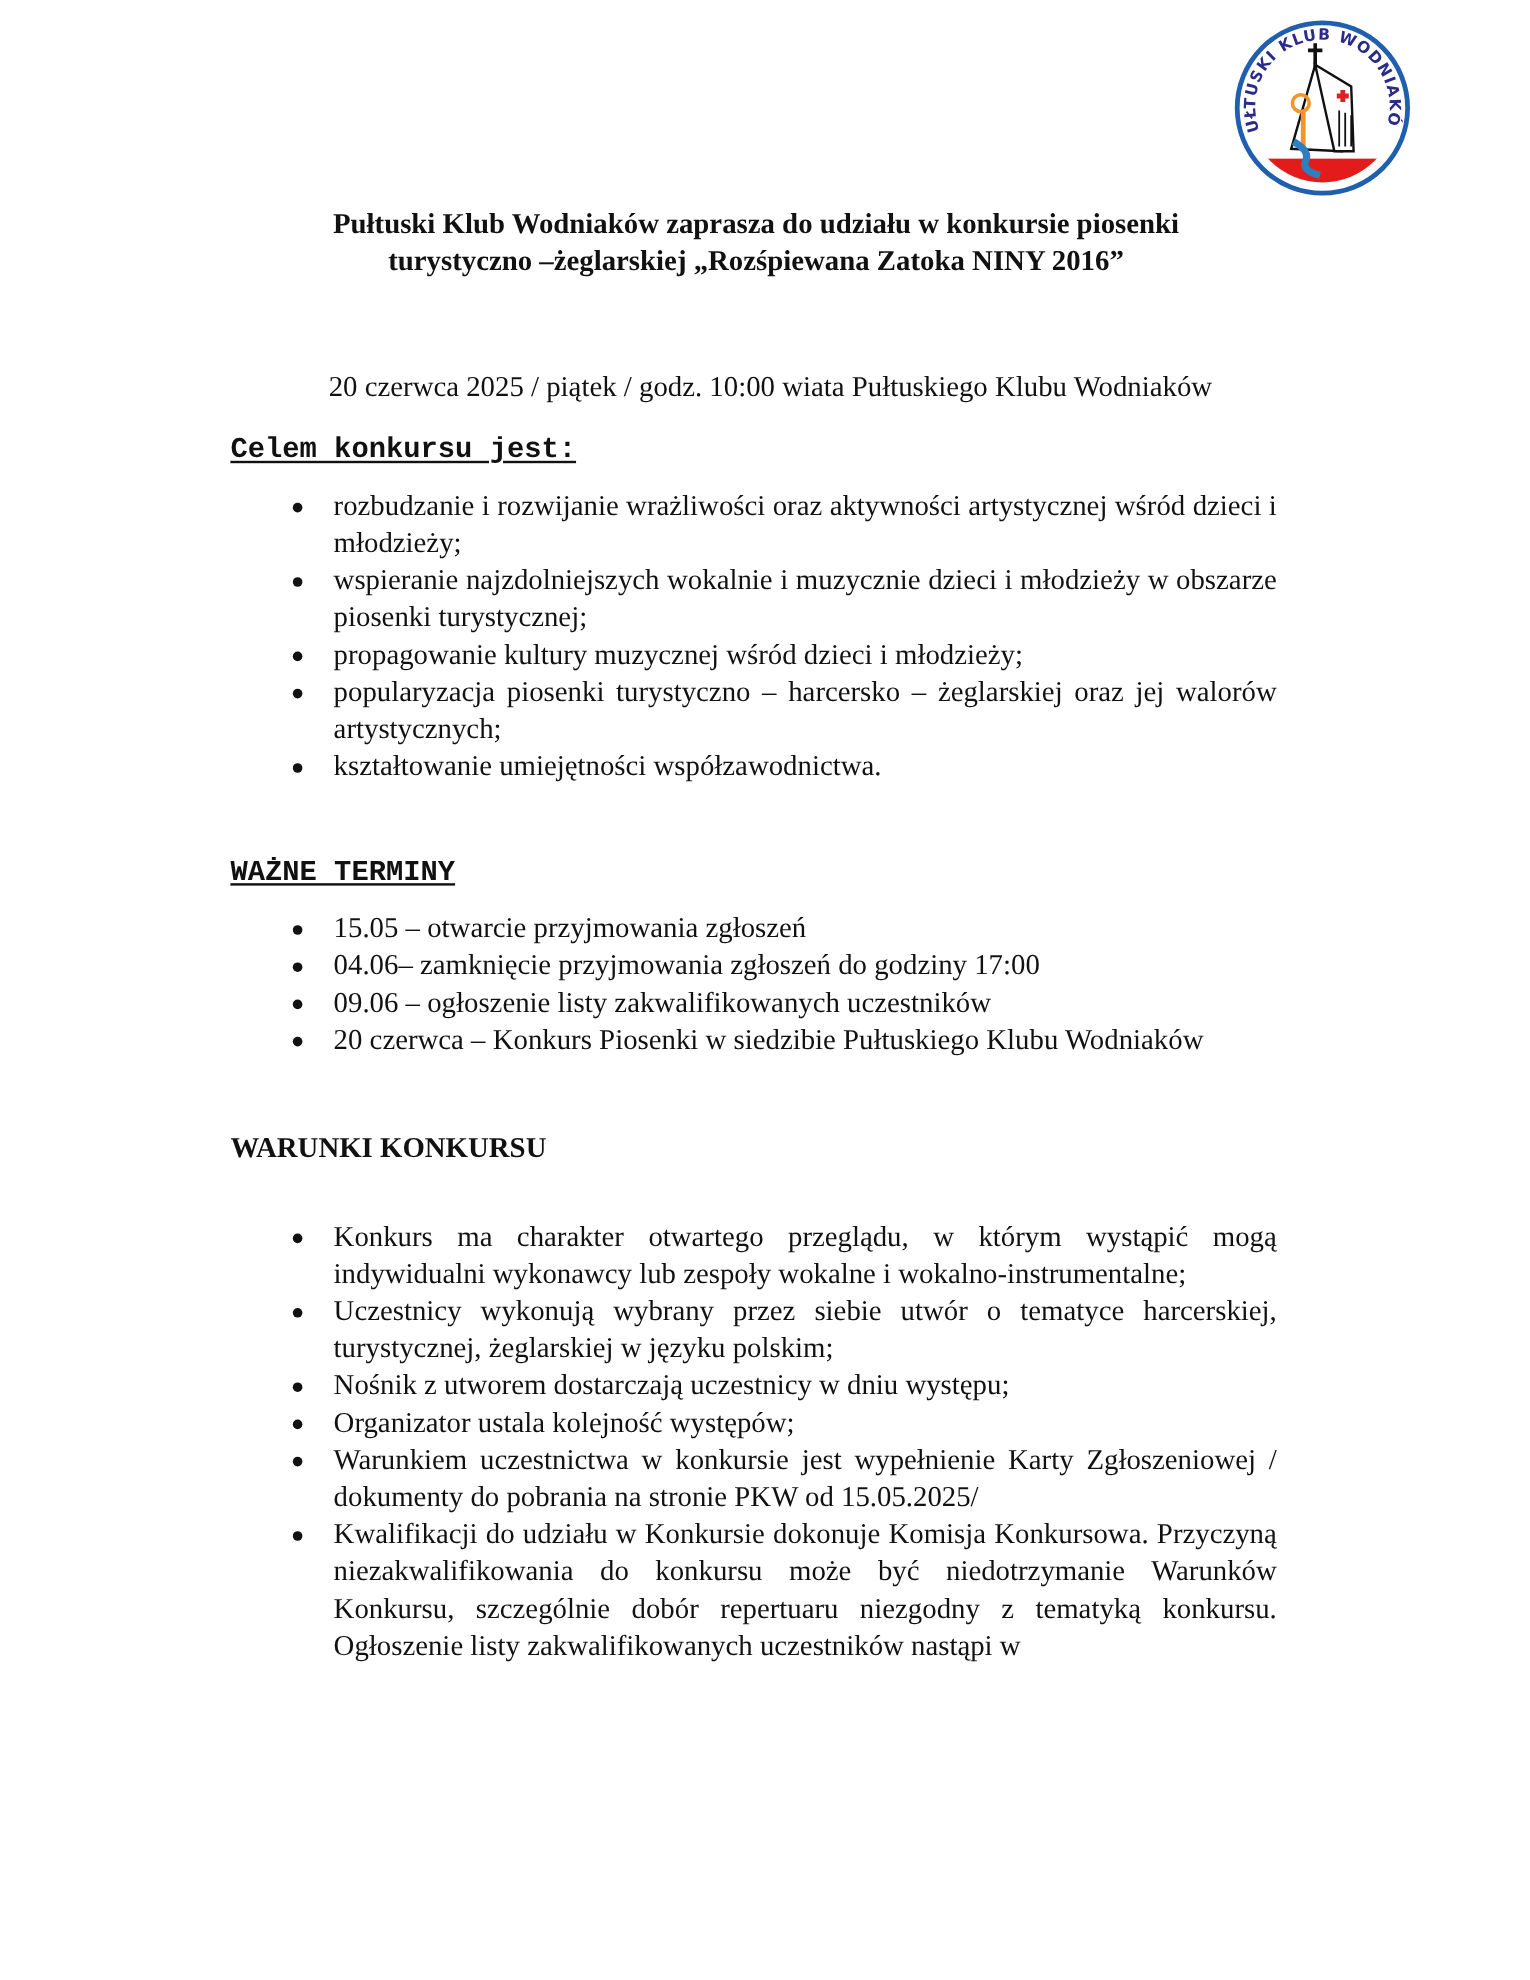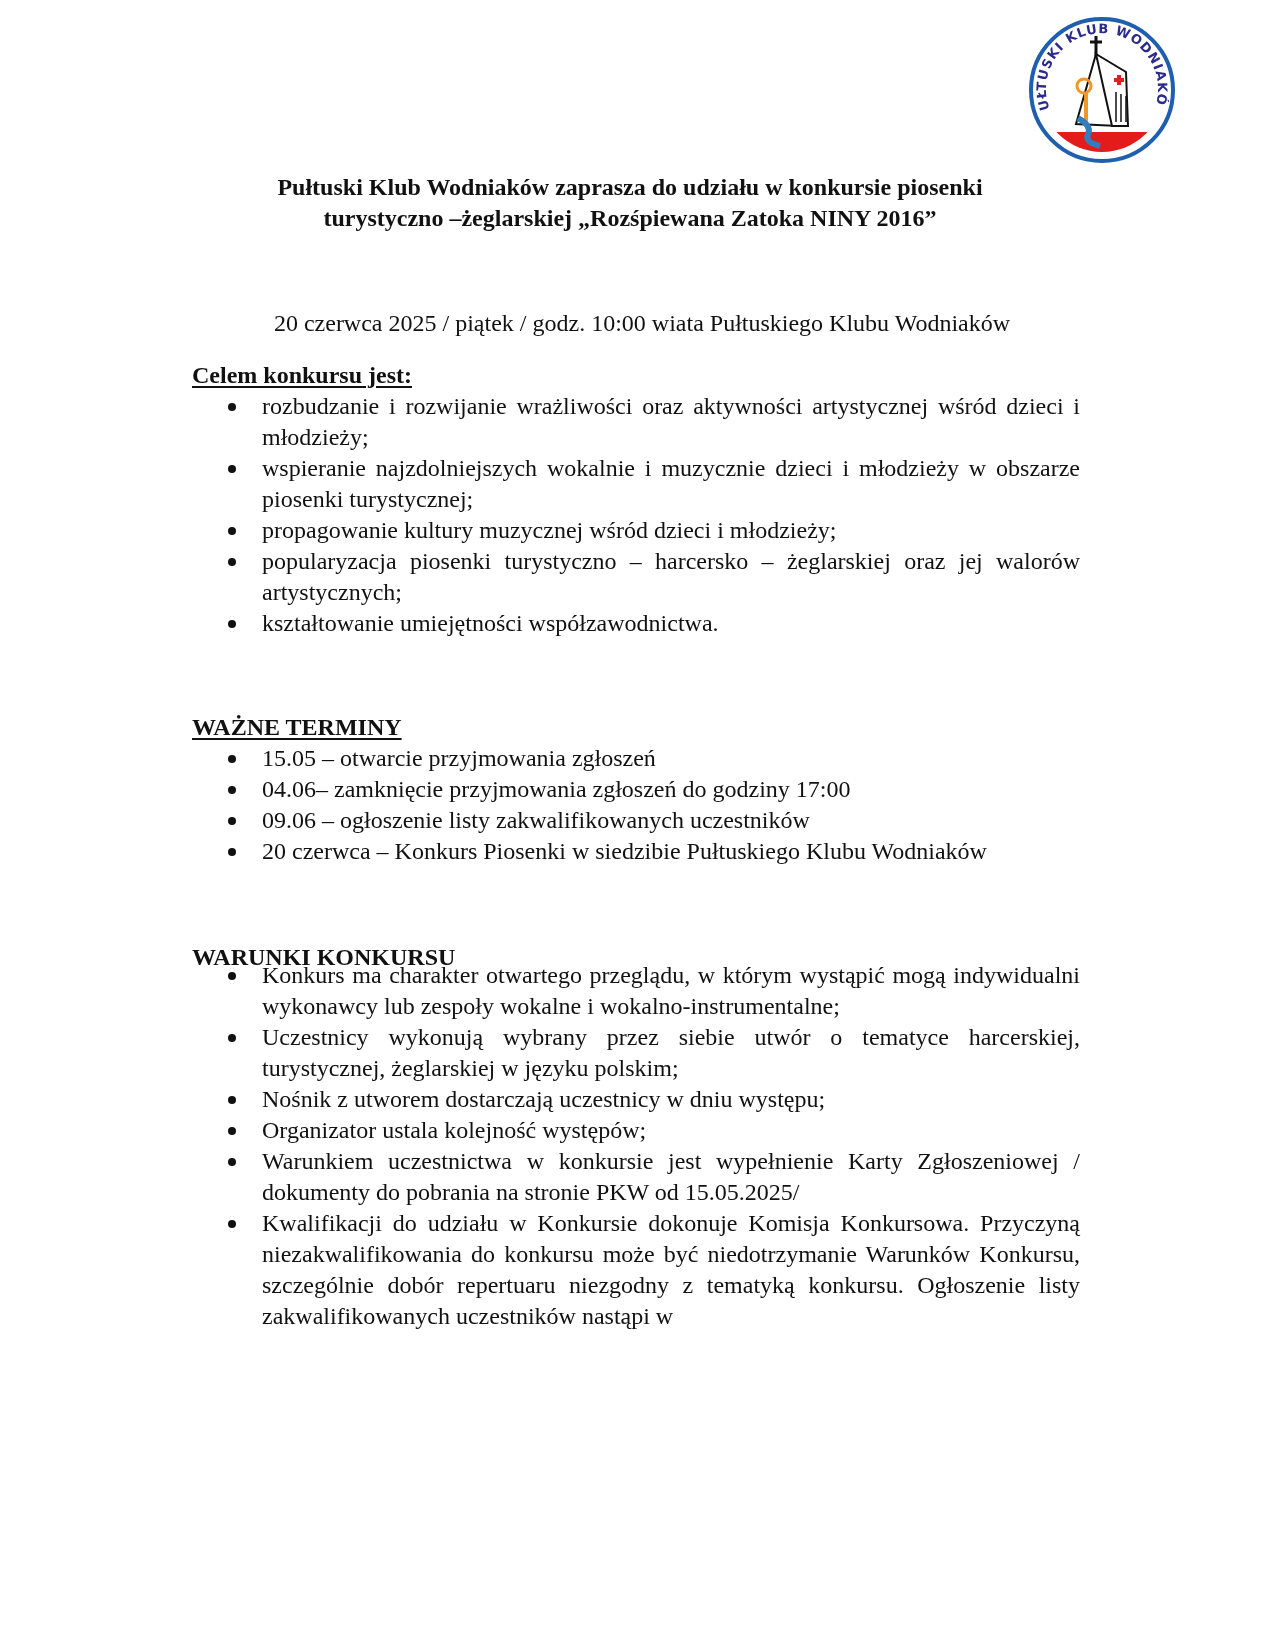--- a/index.html
+++ b/index.html
@@ -57,24 +57,25 @@
     .section-heading {
       font-size: 24px;
       font-weight: bold;
       line-height: 31px;
       margin: 0;
     }
     .section-heading.underlined {
       text-decoration: underline;
       text-decoration-thickness: 2px;
       text-underline-offset: 3px;
+      font-family: Liberation Mono, monospace;
     }
     ul.bullets {
       list-style: none;
-      margin: 0;
+      margin: 16px;
       padding: 0;
     }
     ul.bullets li {
       position: relative;
       padding-left: 70px;
       font-size: 24px;
       line-height: 31px;
       text-align: justify;
     }
     ul.bullets li .bullet {
@@ -83,21 +84,21 @@
       top: 12px;
       width: 8px;
       height: 8px;
       border-radius: 50%;
       background: #111111;
     }
     .b { font-weight: normal; }
     #sec-goals { top: 360px; }
     #sec-dates { top: 712px; }
     #sec-conditions-heading { top: 942px; }
-    #sec-conditions { top: 960px; }
+    #sec-conditions { top: 1000px; }
   </style>
 </head>
 <body>
 
 <div class="page">
 
   <svg class="logo" viewBox="0 0 152 152">
     <defs>
       <path id="ringPath" d="M 22 90 A 56 56 0 1 1 130 90" fill="none"></path>
       <clipPath id="innerClip">

